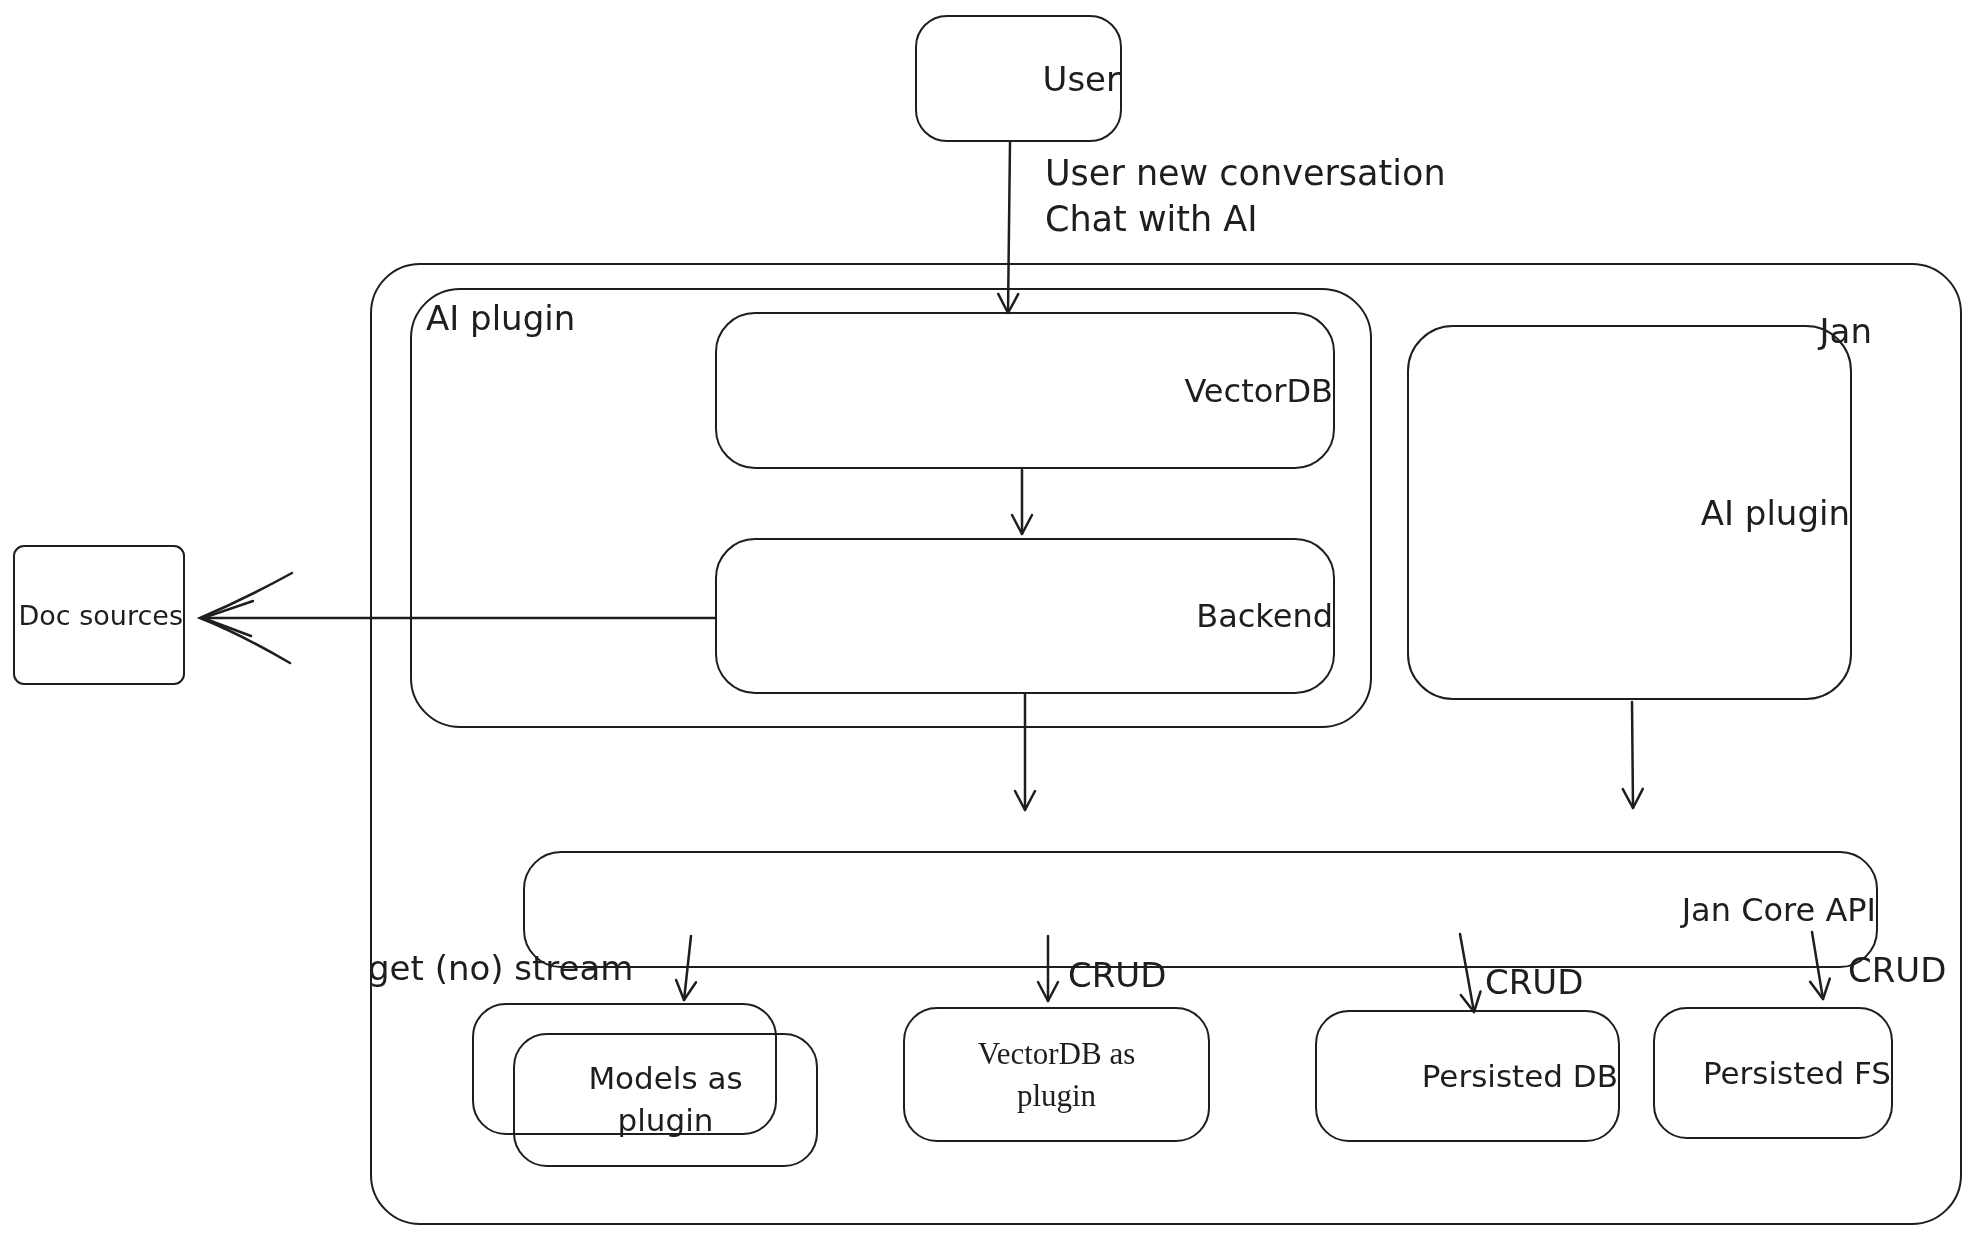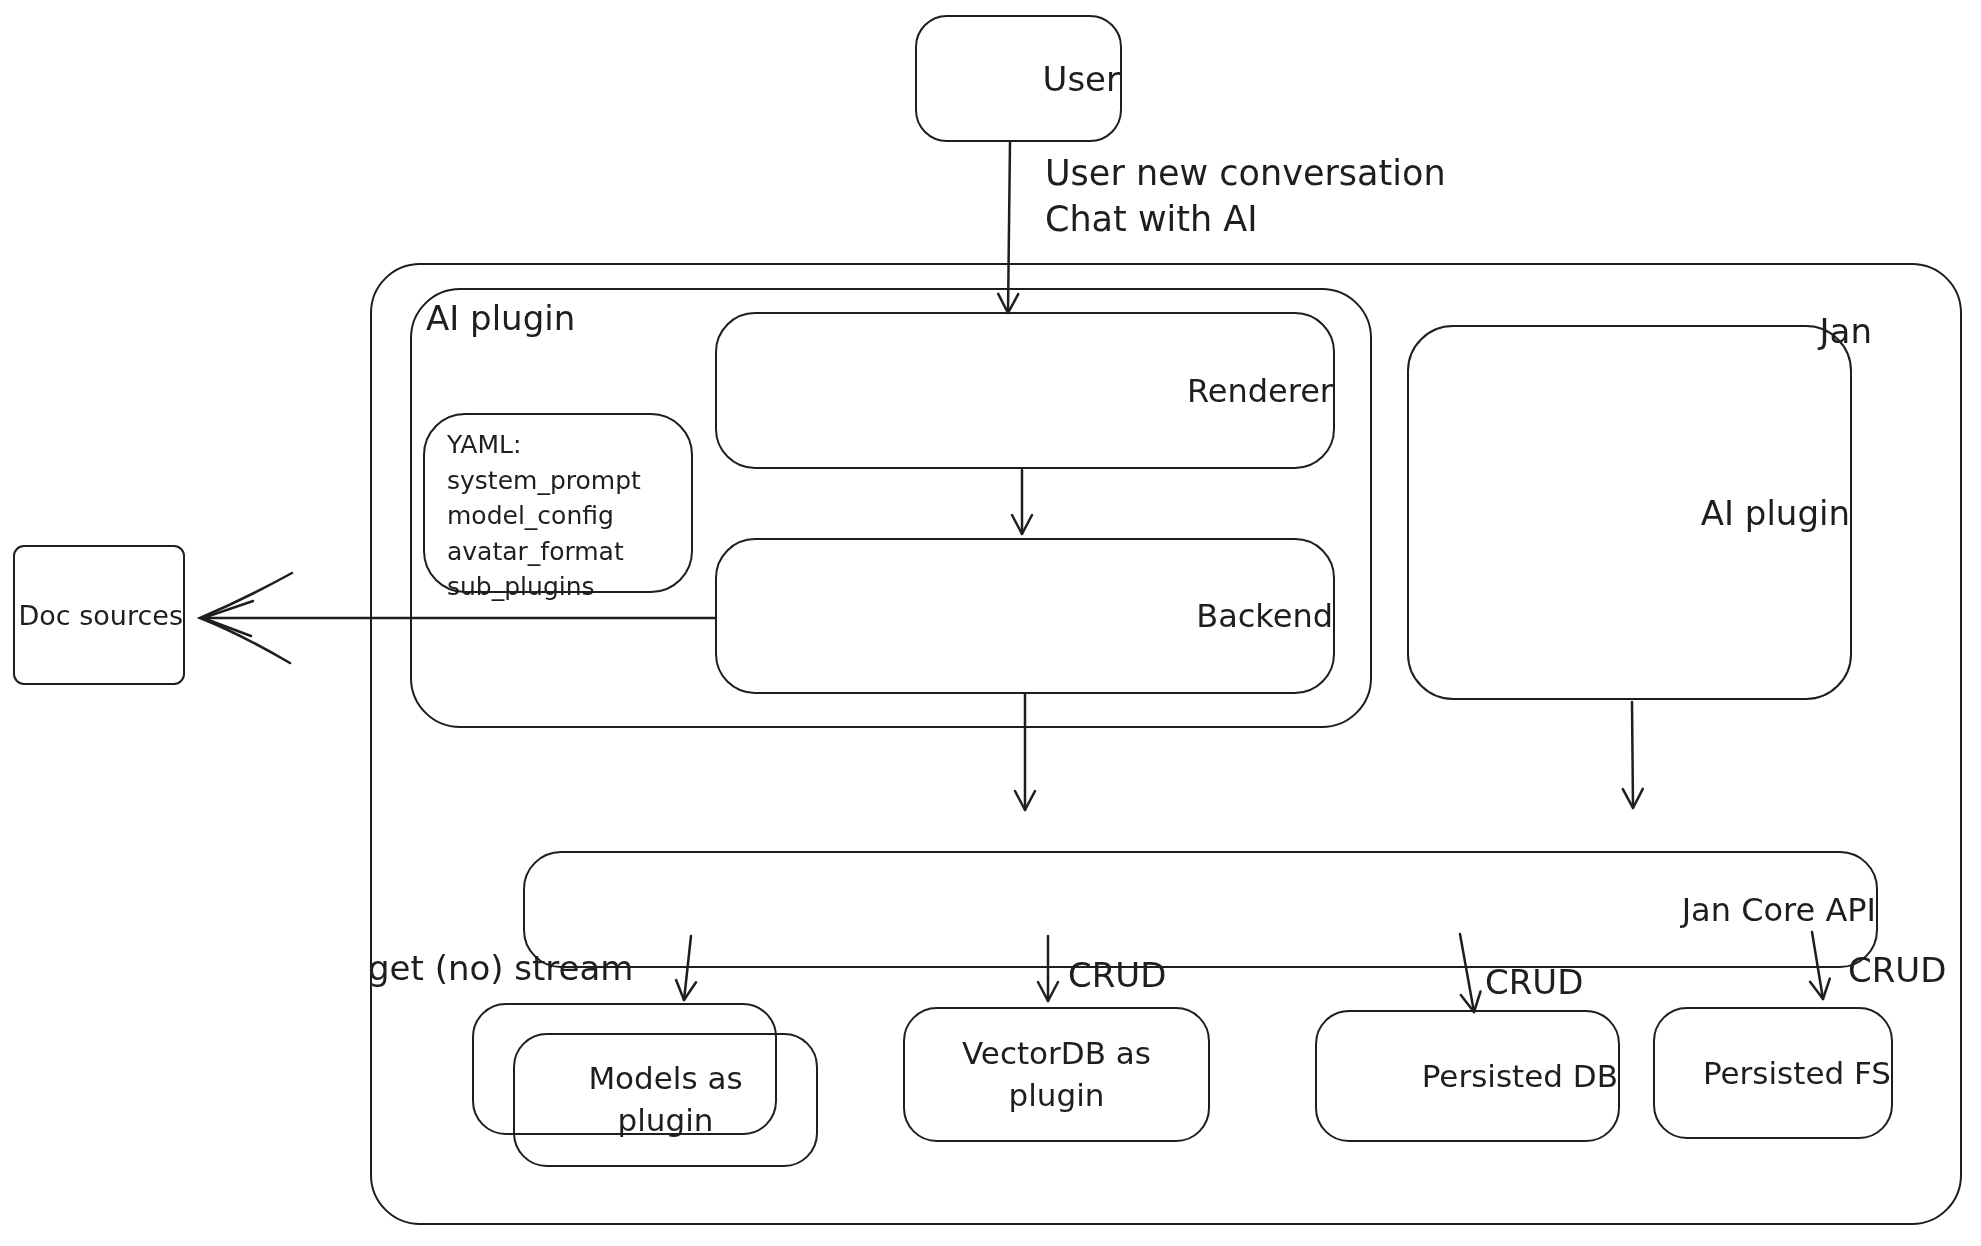--- a/index.html
+++ b/index.html
@@ -30,21 +30,21 @@
   #ai-plugin-left-label{position:absolute;top:8px;left:14px;font-size:34px;}
   #node-renderer{left:715px;top:312px;width:620px;height:157px;border-radius:40px;font-size:32px;}
   #node-backend{left:715px;top:538px;width:620px;height:156px;border-radius:40px;font-size:32px;}
   #node-yaml{left:423px;top:413px;width:270px;height:180px;border-radius:42px;
     display:block;font-size:25px;line-height:1.42;text-align:left;padding:12px 0 0 22px;}
   #node-doc-sources{left:13px;top:545px;width:172px;height:140px;border-radius:11px;font-size:27px;}
   #node-ai-plugin-right{left:1407px;top:325px;width:445px;height:375px;border-radius:46px;font-size:34px;}
   #node-jan-core{left:523px;top:815px;width:1355px;height:117px;border-radius:38px;font-size:32px;margin-top:36px;}
   #node-models-back{left:472px;top:1003px;width:305px;height:132px;border-radius:34px;}
   #node-models{left:513px;top:1033px;width:305px;height:134px;border-radius:34px;font-size:31px;line-height:1.35;padding:0 45px;}
-  #node-vectordb{left:903px;top:1007px;width:307px;height:135px;border-radius:34px;font-size:31px;line-height:1.35;padding:13px 35px;}
+  #node-vectordb{left:903px;top:1007px;width:307px;height:135px;border-radius:34px;font-size:31px;line-height:1.35;padding:13px 35px;font-family:Liberation Serif, serif;}
   #node-persisted-db{left:1315px;top:1010px;width:305px;height:132px;border-radius:34px;font-size:31px;}
   #node-persisted-fs{left:1653px;top:1007px;width:240px;height:132px;border-radius:34px;font-size:31px;}
 
   #lbl-open-conv{left:1045px;top:150px;font-size:35px;line-height:1.32;}
   #lbl-get-stream{left:368px;top:948px;font-size:34px;}
   #lbl-crud-vectordb{left:1068px;top:955px;font-size:34px;}
   #lbl-crud-db{left:1485px;top:962px;font-size:34px;}
   #lbl-crud-fs{left:1848px;top:950px;font-size:34px;}
 </style>
 </head>
@@ -58,34 +58,27 @@
 
   <div class="box" id="node-ai-plugin-left">
     <span id="ai-plugin-left-label">AI plugin</span>
   </div>
 
   <div class="box" id="node-user">
     <span>User</span>
   </div>
 
   <div class="box" id="node-renderer">
-    <span>Renderer</span>
+    <span>VectorDB</span>
   </div>
 
   <div class="box" id="node-backend">
     <span>Backend</span>
   </div>
 
-  <div class="box" id="node-yaml">
-    <div>YAML:</div>
-    <div>system_prompt</div>
-    <div>model_config</div>
-    <div>avatar_format</div>
-    <div>sub_plugins</div>
-  </div>
 
   <div class="box" id="node-doc-sources">
     <span>Doc sources</span>
   </div>
 
   <div class="box" id="node-ai-plugin-right">
     <span>AI plugin</span>
   </div>
 
   <div class="box" id="node-jan-core">

